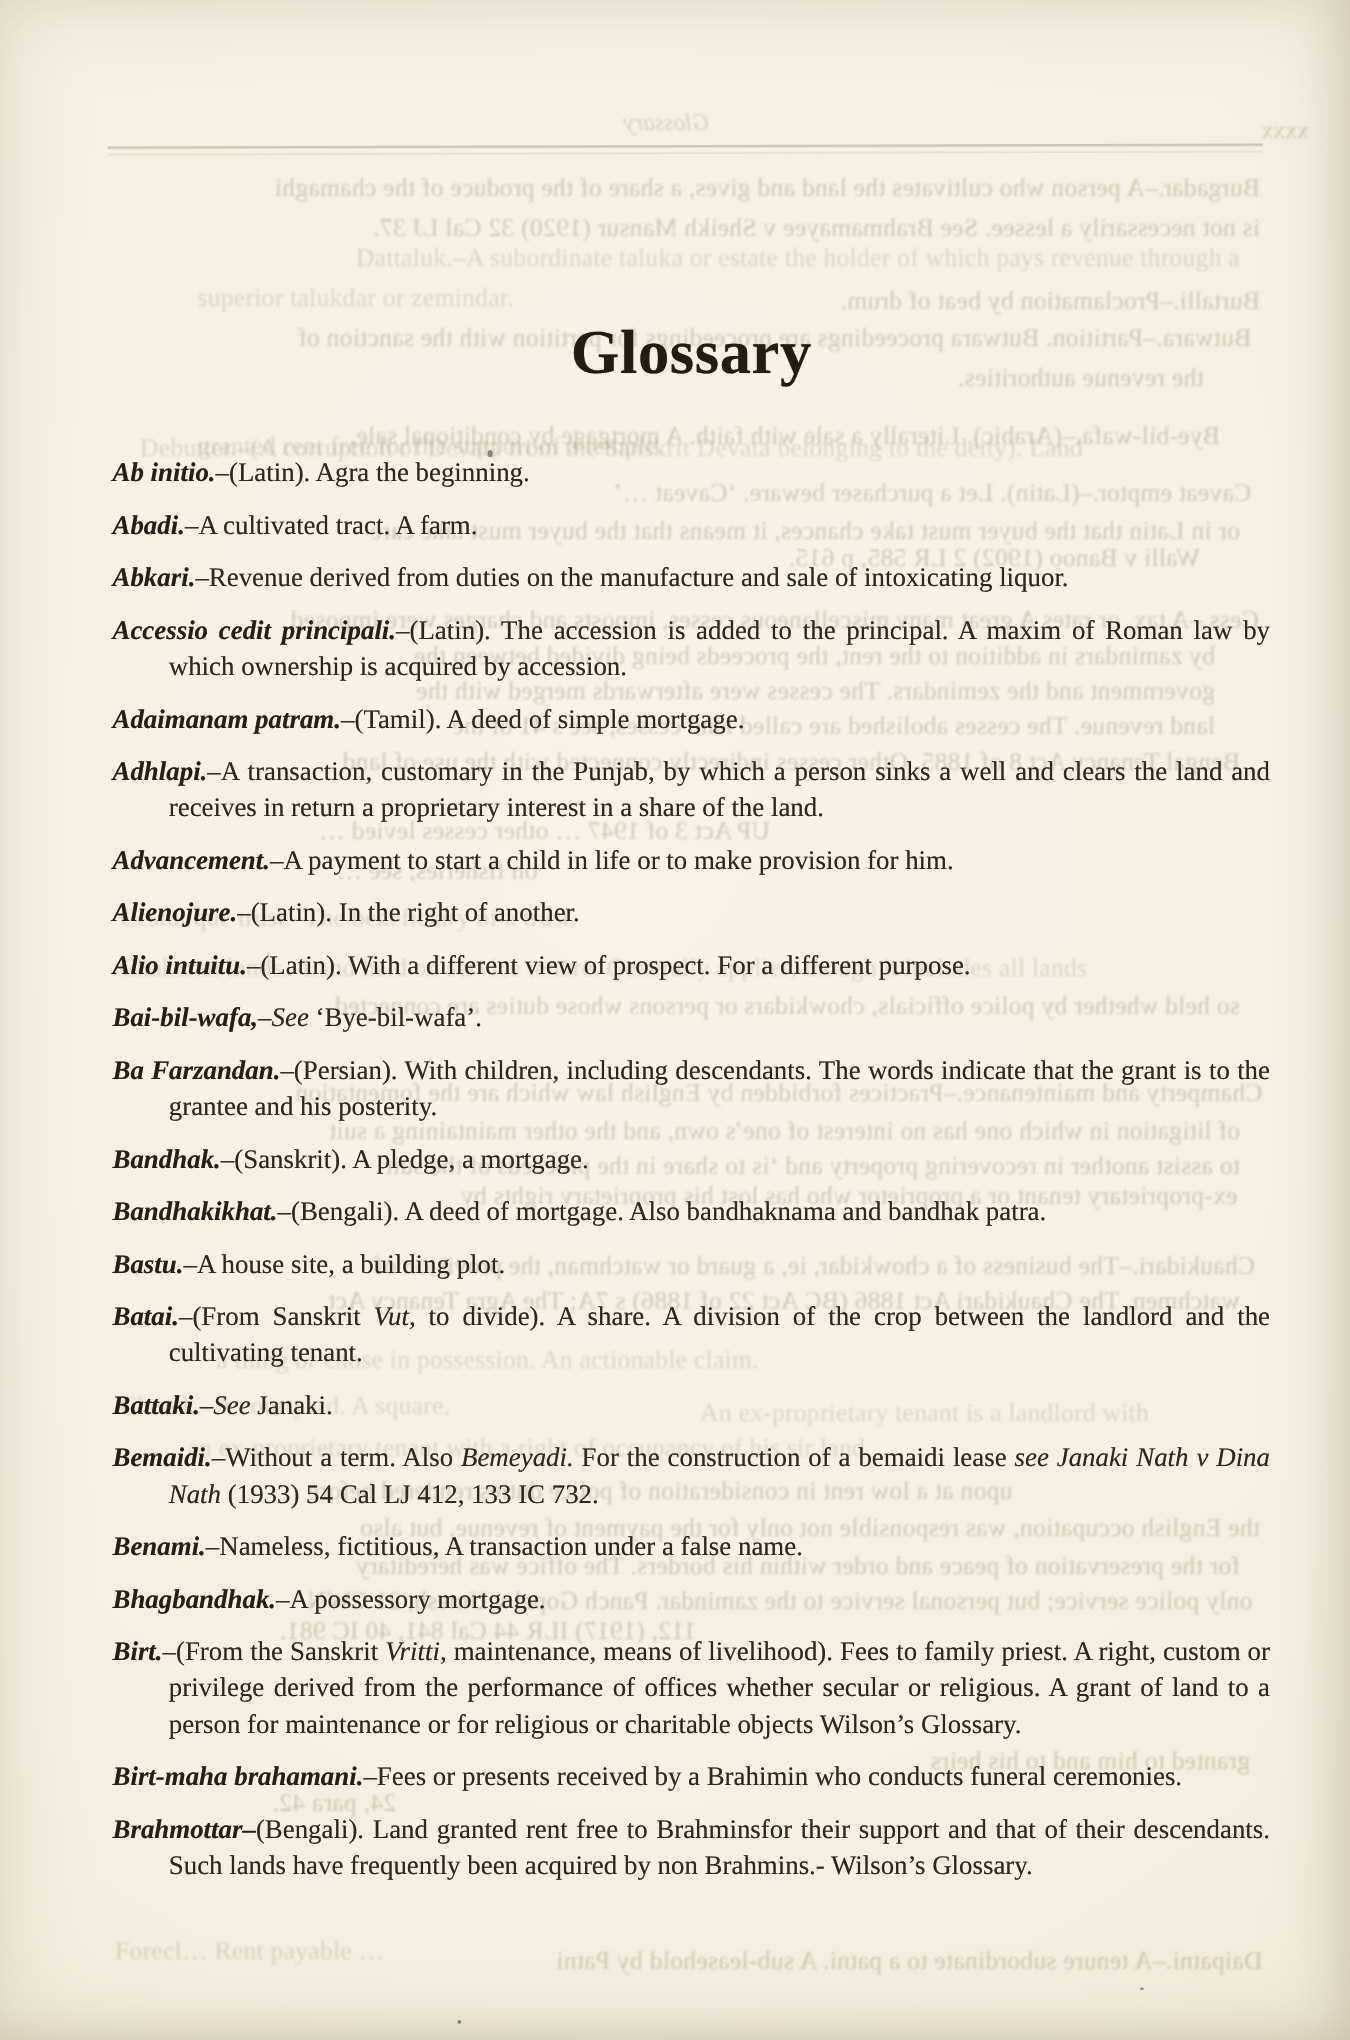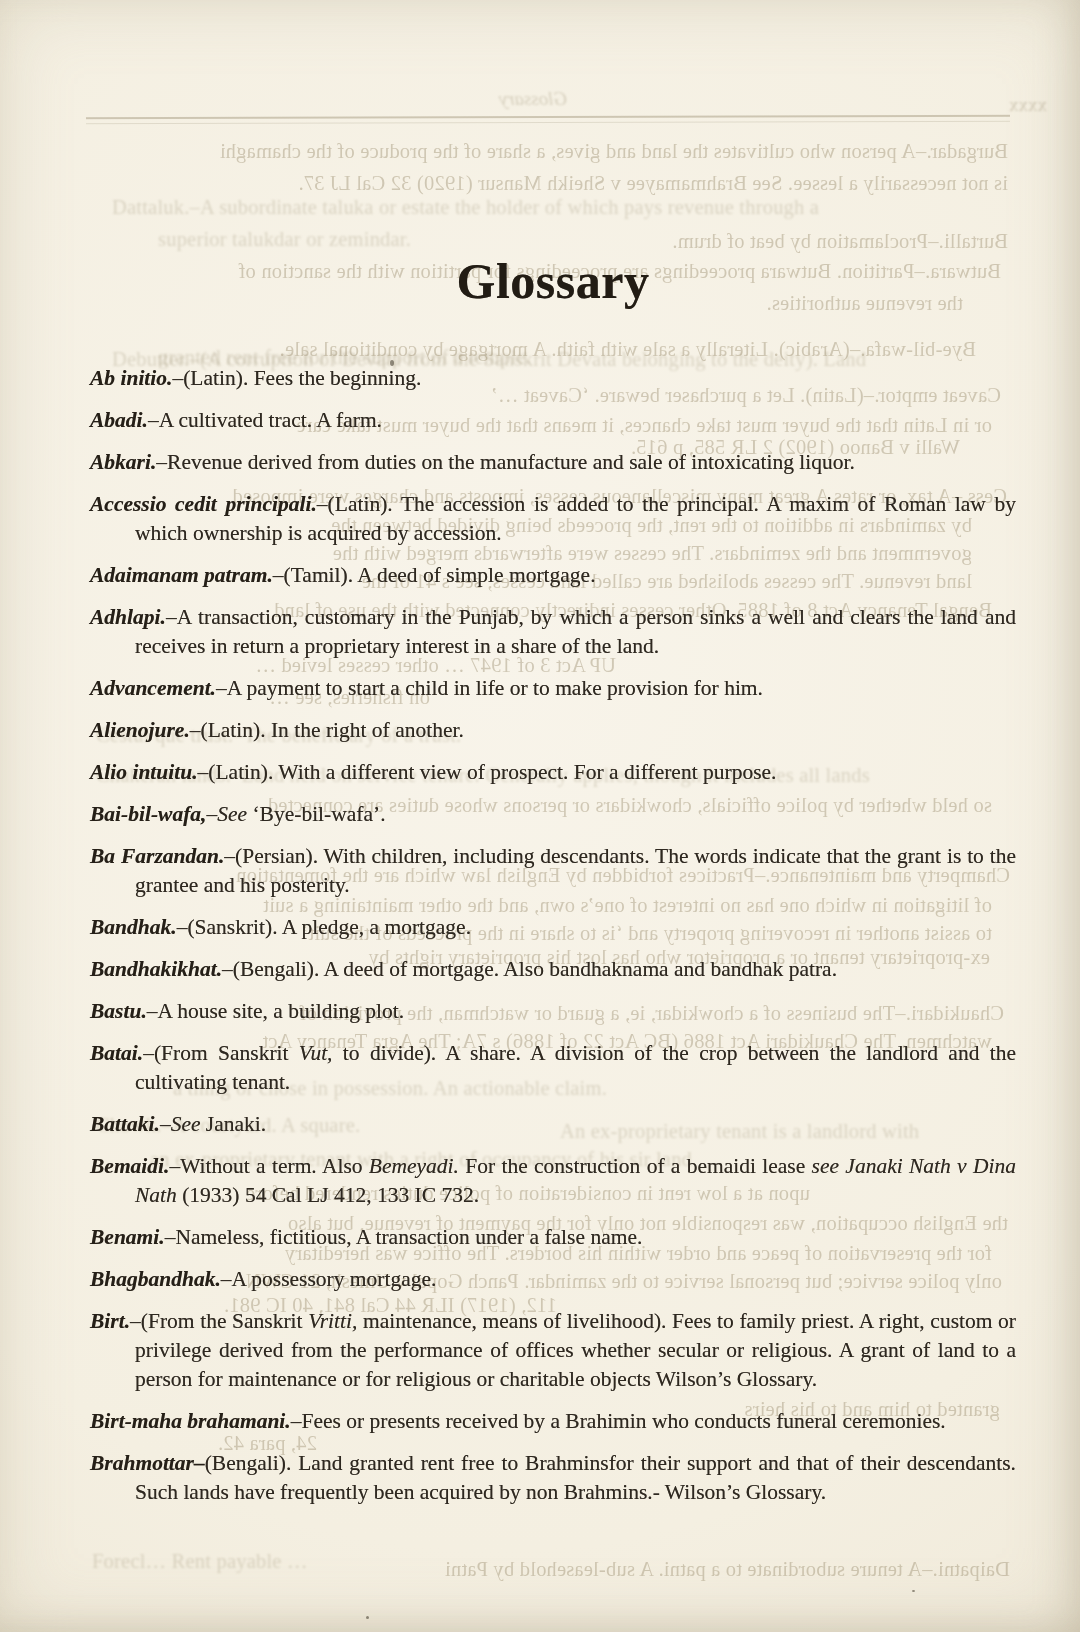--- a/index.html
+++ b/index.html
@@ -84,21 +84,21 @@
 
 <div class="page">
 
   <div class="bleed-layer">
     <div class="running-title">Glossary</div>
     <div class="page-num">xxxx</div>
     <div class="header-rule"></div>
     <div id="bleed-lines">
         <div class="bleed mirror" style="top: 138px; left: 96px; width: 912px;">Burgadar.–A person who cultivates the land and gives, a share of the produce of the chamaghi</div>
         <div class="bleed mirror" style="top: 170px; left: 230px; width: 778px;">is not necessarily a lessee. See Brahmamayee v Sheikh Mansur (1920) 32 Cal LJ 37.</div>
-        <div class="bleed ghost" style="top: 194px; left: 112px; width: 880px;">Dattaluk.–A subordinate taluka or estate the holder of which pays revenue through a</div>
+        <div class="bleed ghost" style="top: 194px; left: 112px; width: 880px; text-align: right;">Dattaluk.–A subordinate taluka or estate the holder of which pays revenue through a</div>
         <div class="bleed ghost" style="top: 226px; left: 158px; width: 430px;">superior talukdar or zemindar.</div>
         <div class="bleed mirror" style="top: 228px; left: 558px; width: 450px;">Burtalli.–Proclamation by beat of drum.</div>
         <div class="bleed mirror" style="top: 258px; left: 96px; width: 905px;">Butwara.–Partition. Butwara proceedings are proceedings for partition with the sanction of</div>
         <div class="bleed mirror" style="top: 290px; left: 723px; width: 240px;">the revenue authorities.</div>
         <div class="bleed ghost" style="top: 302px; left: 112px; width: 890px; margin-top: 44px;">Debutter.–(A corruption of Devata from the Sanskrit Devata belonging to the deity). Land</div>
         <div class="bleed ghost" style="top: 332px; left: 158px; width: 540px; margin-top: 12px;">granted rent free for the support of a temple.</div>
         <div class="bleed mirror" style="top: 336px; left: 96px; width: 880px;">Bye-bil-wafa.–(Arabic). Literally a sale with faith. A mortgage by conditional sale.</div>
         <div class="bleed mirror" style="top: 382px; left: 96px; width: 905px;">Caveat emptor.–(Latin). Let a purchaser beware. ‘Caveat …’</div>
         <div class="bleed mirror" style="top: 412px; left: 132px; width: 860px;">or in Latin that the buyer must take chances, it means that the buyer must take care</div>
         <div class="bleed mirror" style="top: 434px; left: 540px; width: 420px;">Walli v Banoo (1902) 2 LR 585, p 615.</div>
@@ -134,21 +134,21 @@
       </div>
   </div>
 
   <div class="speck s1"></div>
   <div class="speck s2"></div>
   <div class="speck s3"></div>
 
   <div class="content">
     <h1 class="title">Glossary</h1>
     <div id="entries">
-        <p class="entry"><b class="term">Ab initio.</b><span class="">–(Latin). Fees the beginning.</span></p>
+        <p class="entry"><b class="term">Ab initio.</b><span class="">–(Latin). Agra the beginning.</span></p>
         <p class="entry"><b class="term">Abadi.</b><span class="">–A cultivated tract. A farm.</span></p>
         <p class="entry"><b class="term">Abkari.</b><span class="">–Revenue derived from duties on the manufacture and sale of intoxicating liquor.</span></p>
         <p class="entry"><b class="term">Accessio cedit principali.</b><span class="">–(Latin). The accession is added to the principal. A maxim of Roman law by which ownership is acquired by accession.</span></p>
         <p class="entry"><b class="term">Adaimanam patram.</b><span class="">–(Tamil). A deed of simple mortgage.</span></p>
         <p class="entry"><b class="term">Adhlapi.</b><span class="">–A transaction, customary in the Punjab, by which a person sinks a well and clears the land and receives in return a proprietary interest in a share of the land.</span></p>
         <p class="entry"><b class="term">Advancement.</b><span class="">–A payment to start a child in life or to make provision for him.</span></p>
         <p class="entry"><b class="term">Alienojure.</b><span class="">–(Latin). In the right of another.</span></p>
         <p class="entry"><b class="term">Alio intuitu.</b><span class="">–(Latin). With a different view of prospect. For a different purpose.</span></p>
         <p class="entry"><b class="term">Bai-bil-wafa,</b><span class="">–</span><span class="it">See</span><span class=""> ‘Bye-bil-wafa’.</span></p>
         <p class="entry"><b class="term">Ba Farzandan.</b><span class="">–(Persian). With children, including descendants. The words indicate that the grant is to the grantee and his posterity.</span></p>

